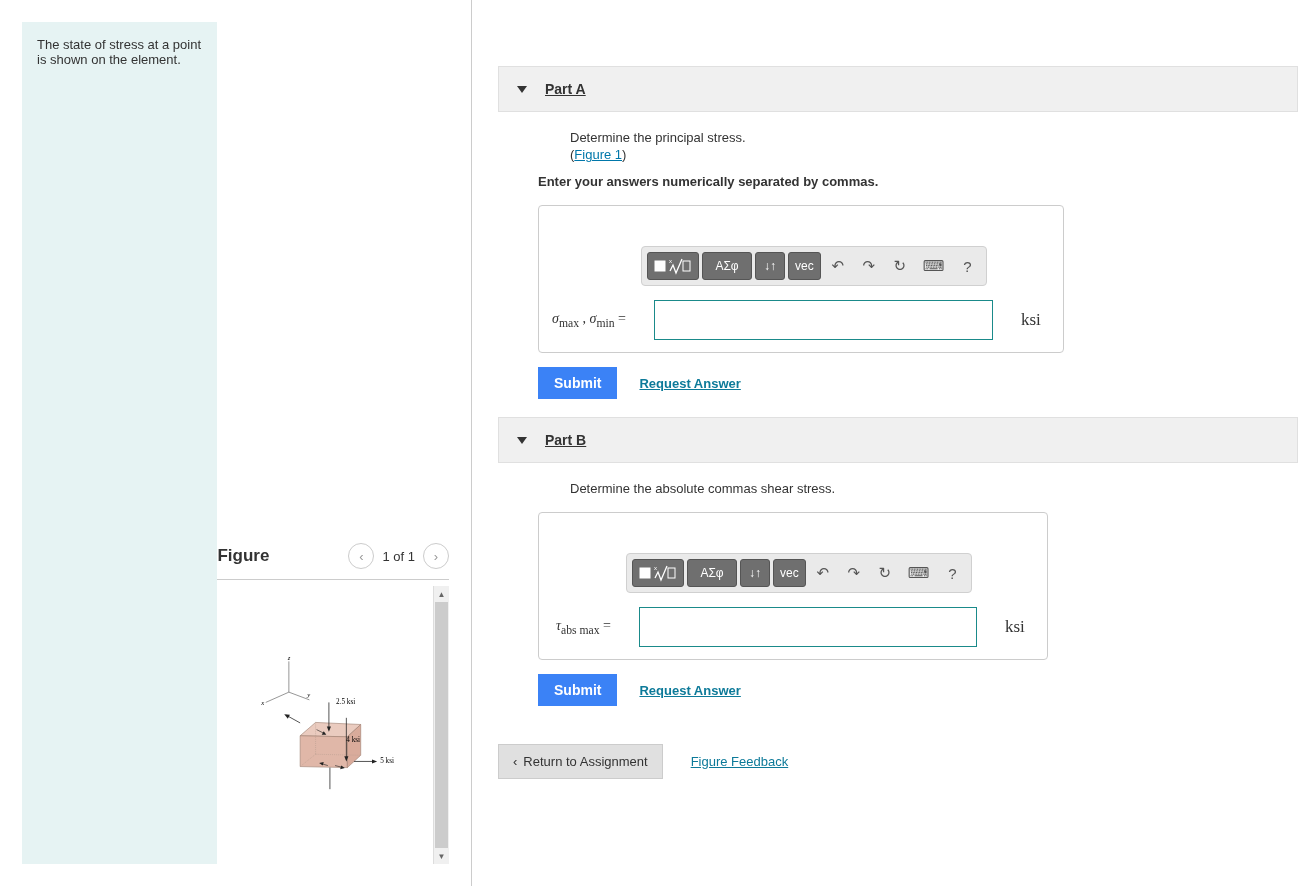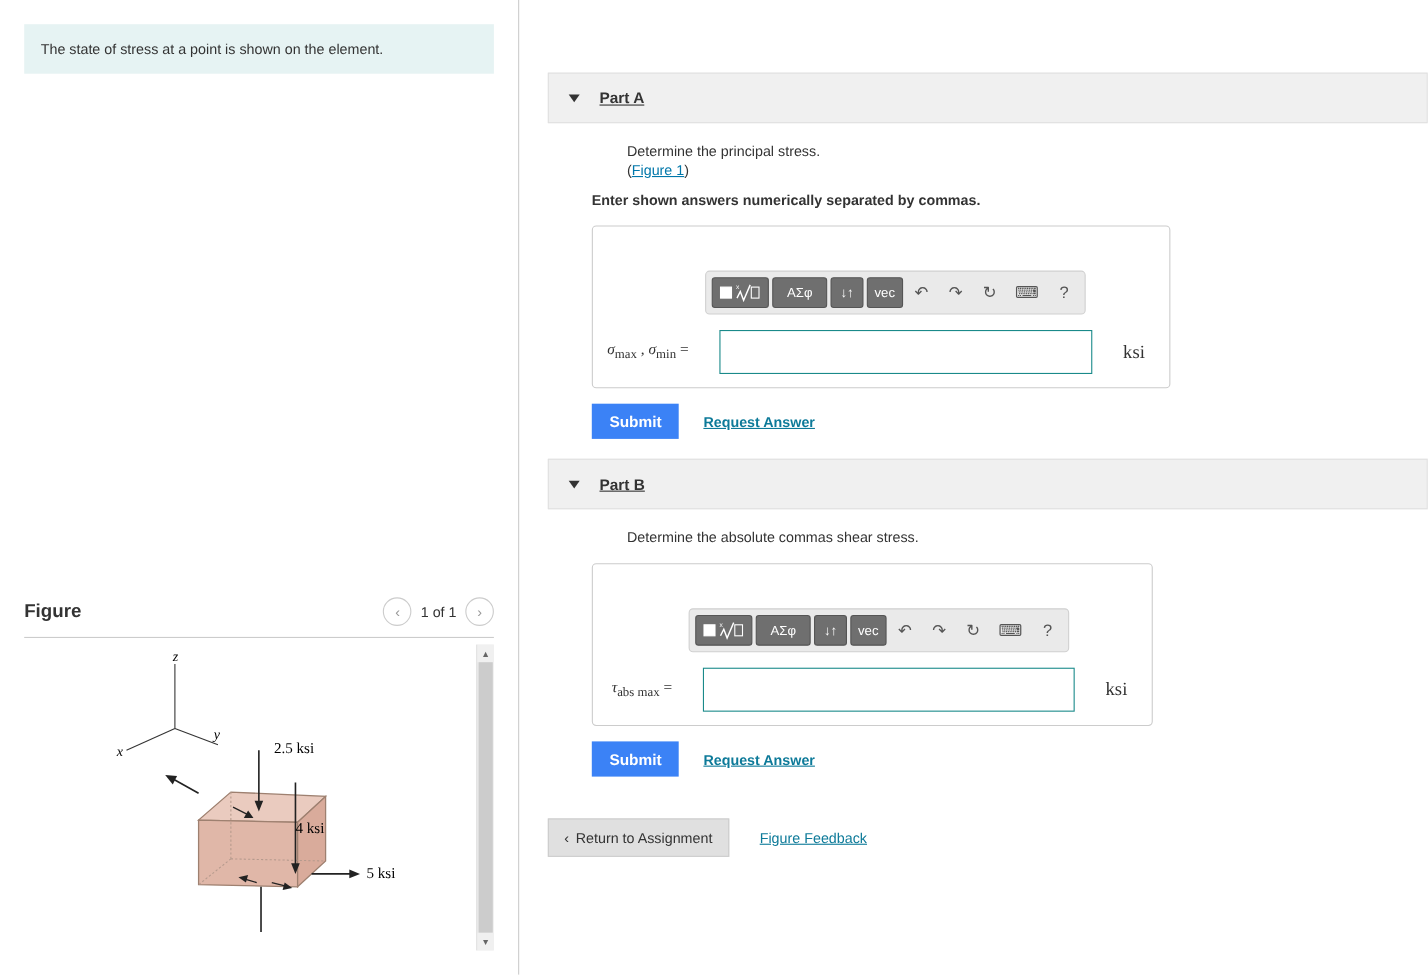--- a/index.html
+++ b/index.html
@@ -1,18 +1,18 @@
 <!DOCTYPE html>
 <html><head>
 <meta charset="utf-8">
 <style>
   * { box-sizing: border-box; margin: 0; padding: 0; }
   body { font-family: Arial, Helvetica, sans-serif; font-size: 13px; color: #333; background: #fff; }
   .container { display: flex; width: 1298px; height: 886px; }
-  .left-panel { width: 472px; border-right: 1px solid #ccc; padding: 22px; position: relative; display: flex; flex-direction: column; }
+  .left-panel { width: 472px; border-right: 1px solid #ccc; padding: 22px; position: relative; display: flex; flex-direction: row; }
   .right-panel { flex: 1; padding: 0 0 0 26px; overflow-y: auto; }
   .problem-statement { background: #e6f3f3; padding: 15px; font-size: 13px; color: #333; }
   .figure-section { margin-top: auto; }
   .figure-header { display: flex; justify-content: space-between; align-items: center; border-bottom: 1px solid #ccc; padding-bottom: 10px; margin-bottom: 6px; }
   .figure-title { font-size: 17px; font-weight: bold; text-align: center; }
   .figure-nav { display: flex; align-items: center; gap: 8px; }
   .nav-btn { width: 26px; height: 26px; border: 1px solid #ccc; border-radius: 50%; background: #fff; display: flex; align-items: center; justify-content: center; color: #999; cursor: pointer; font-size: 13px; }
   .nav-count { font-size: 13px; }
   .figure-viewport { height: 278px; position: relative; display: flex; }
   .figure-canvas { flex: 1; position: relative; }
@@ -115,21 +115,21 @@
 
   <div class="right-panel">
 
     <div class="part-header">
       <div class="collapse-icon"></div>
       <div class="part-title">Part A</div>
     </div>
     <div class="part-body">
       <div class="instruction">Determine the principal stress.</div>
       <div class="instruction">(<span class="figure-link">Figure 1</span>)</div>
-      <div class="bold-instruction">Enter shown answers numerically separated by commas.</div>
+      <div class="bold-instruction">Enter your answers numerically separated by commas.</div>
 
       <div class="answer-box">
         <div class="toolbar">
           <div class="tool-btn math">
             <svg width="38" height="18" viewBox="0 0 38 18">
                 <rect x="1" y="4" width="10" height="10" fill="#fff" stroke="#fff" stroke-width="1"></rect>
                 <text x="15" y="6" fill="#fff" font-size="6">x</text>
                 <path d="M16 14 L19 8 L22 16 L28 2" stroke="#fff" fill="none" stroke-width="1.3"></path>
                 <rect x="29" y="4" width="7" height="10" fill="none" stroke="#fff" stroke-width="1"></rect>
               </svg>

